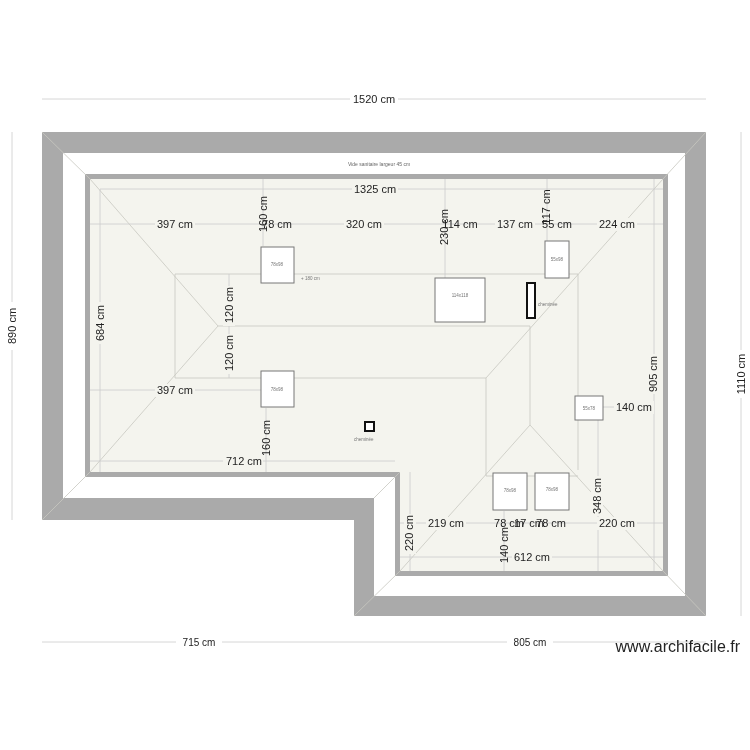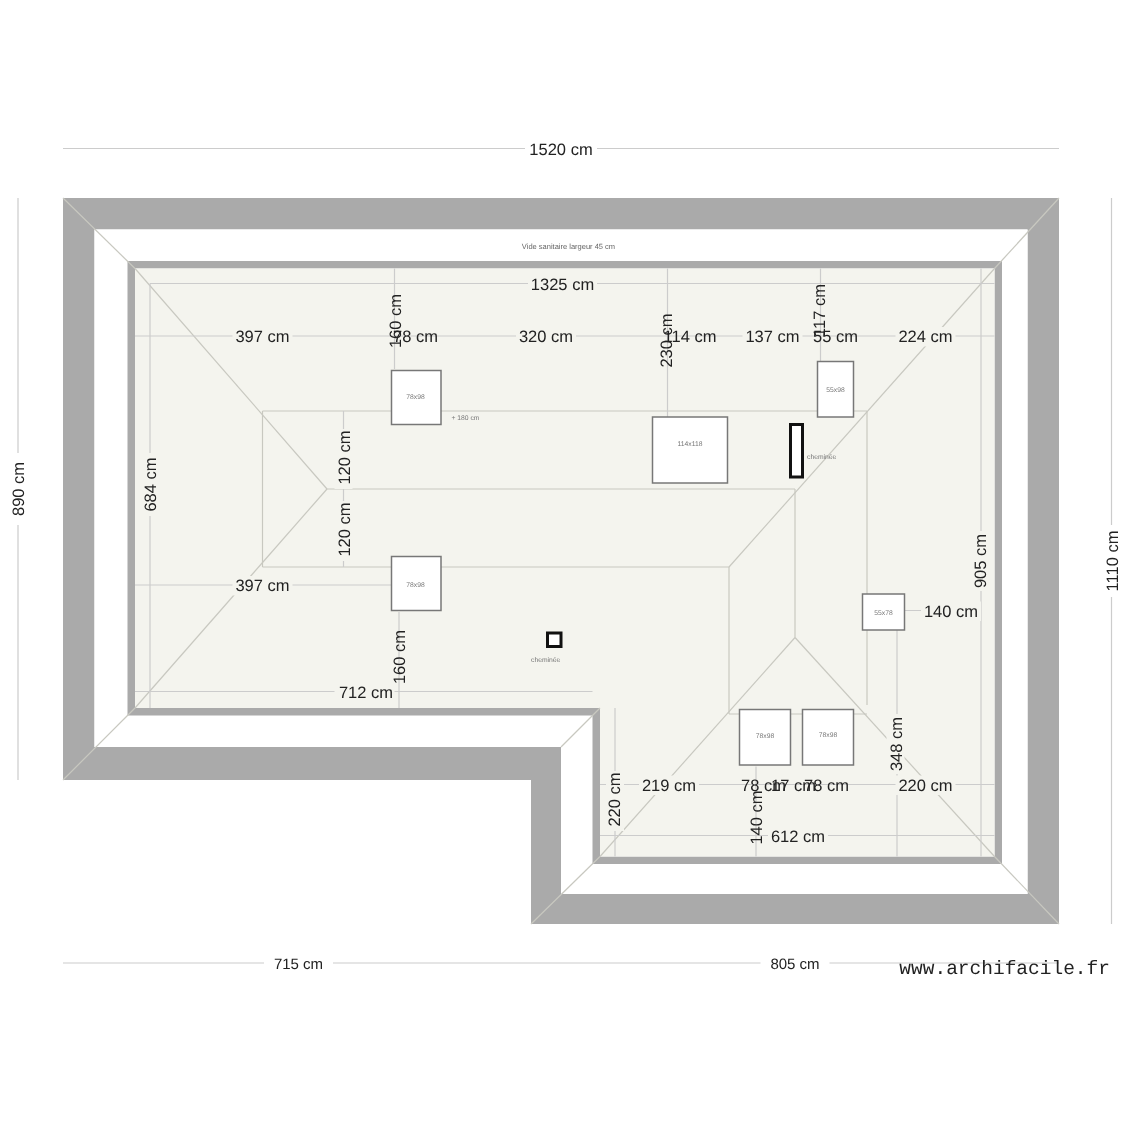--- a/index.html
+++ b/index.html
@@ -2,21 +2,21 @@
 <html><head>
 <meta charset="utf-8">
 <style>
   html, body { margin:0; padding:0; background:#ffffff; }
   body { width:750px; height:750px; position:relative; overflow:hidden; font-family:"Liberation Sans", sans-serif; }
   #plan { position:absolute; left:0; top:0; width:750px; height:750px; }
   .dim { font-family:"Liberation Sans", sans-serif; font-size:11px; fill:#222; }
   .dim-sm { font-family:"Liberation Sans", sans-serif; font-size:10px; fill:#222; }
   .tiny { font-family:"Liberation Sans", sans-serif; font-size:5px; fill:#666; }
   .micro { font-family:"Liberation Sans", sans-serif; font-size:4.5px; fill:#777; }
-  .watermark { position:absolute; right:10px; top:638px; font-size:13px; color:#222; font-family:Liberation Mono, monospace; }
+  .watermark { position:absolute; right:10px; top:638px; font-size:16px; color:#222; font-family:Liberation Sans, sans-serif; }
 </style>
 </head>
 <body>
 
 <svg id="plan" viewBox="0 0 750 750" xmlns="http://www.w3.org/2000/svg">
 
   <path d="M42,132 L706,132 L706,616 L354,616 L354,520 L42,520 Z
            M63,153 L685,153 L685,596 L374,596 L374,498 L63,498 Z" fill="#aaaaaa" fill-rule="evenodd"></path>
 
   <path d="M63,153 L685,153 L685,596 L374,596 L374,498 L63,498 Z" fill="#ffffff"></path>

